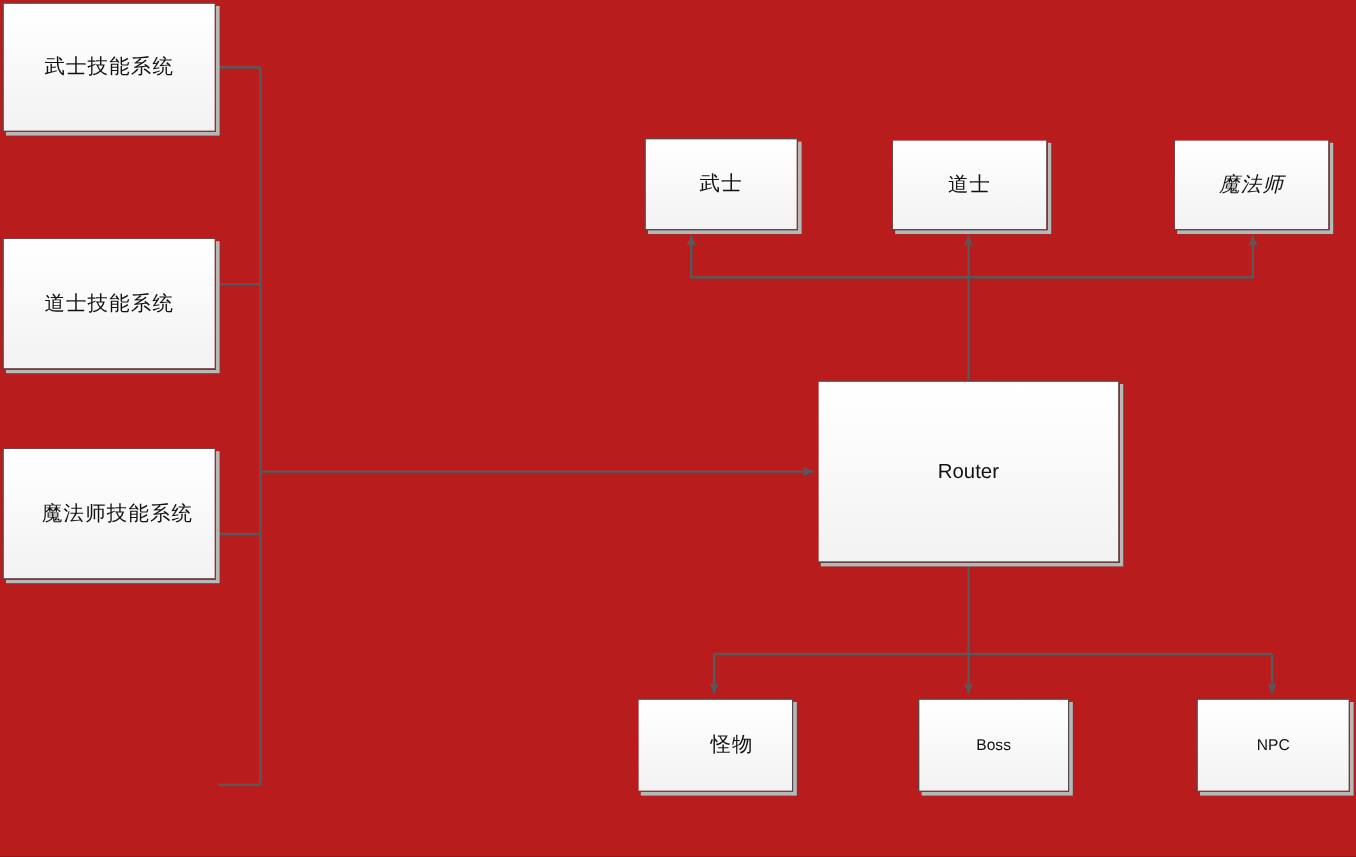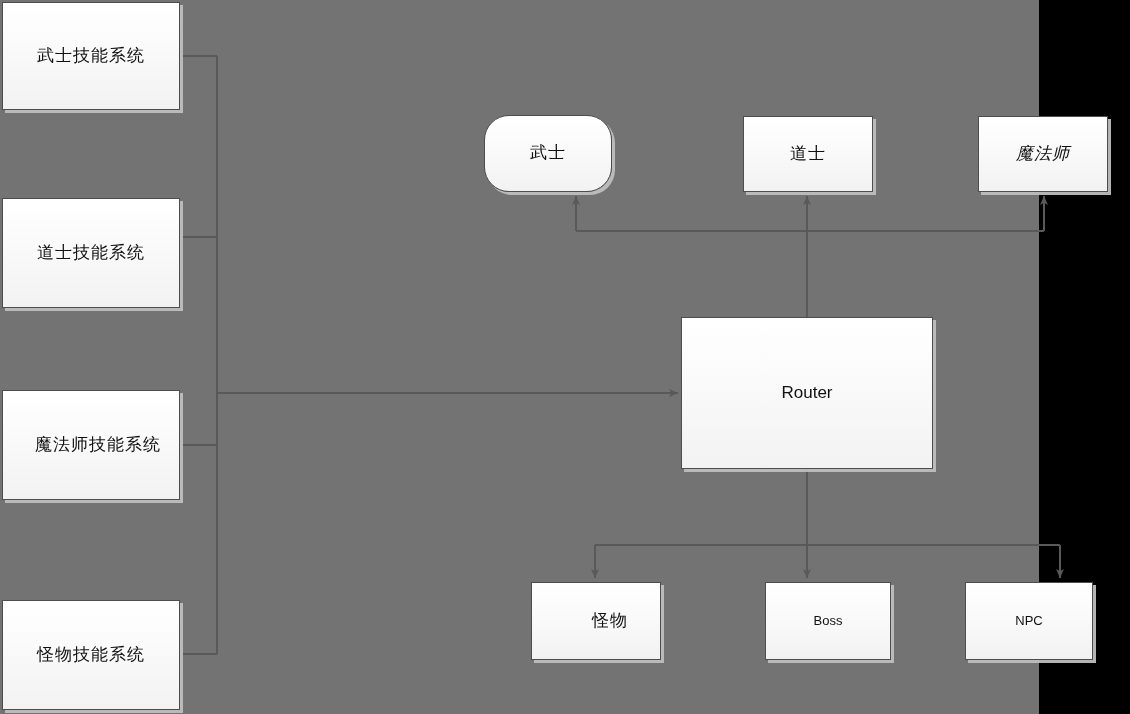--- a/index.html
+++ b/index.html
@@ -7,23 +7,23 @@
     margin: 0; padding: 0;
     background: #000000;
   }
   body {
     width: 1130px; height: 714px;
     font-family: "Liberation Sans", "DejaVu Sans", sans-serif;
     overflow: hidden;
   }
   #canvas {
     position: relative;
-    width: 1039px;
+    width: 1130px;
     height: 714px;
-    background: #737373;
+    background: #b91c1c;
   }
   #edges {
     position: absolute;
     left: 0; top: 0;
     width: 1130px; height: 714px;
     pointer-events: none;
   }
   .node {
     position: absolute;
     background: linear-gradient(to bottom, #ffffff 0%, #fbfbfb 35%, #f2f2f2 100%);
@@ -85,29 +85,26 @@
   </svg>
 
   <div class="node" style="left:2px; top:2px; width:178px; height:108px;">
     <span class="label cjk">武士技能系统</span>
   </div>
 
   <div class="node" style="left:2px; top:198px; width:178px; height:110px;">
     <span class="label cjk">道士技能系统</span>
   </div>
 
-  <div class="node" style="left:2px; top:390px; width:178px; height:110px;padding-left:14px;">
+  <div class="node" style="left:2px; top:373px; width:178px; height:110px;padding-left:14px;">
     <span class="label cjk">魔法师技能系统</span>
   </div>
 
-  <div class="node" style="left:2px; top:600px; width:178px; height:110px;">
-    <span class="label cjk">怪物技能系统</span>
-  </div>
 
-  <div class="node" style="left:484px; top:115px; width:128px; height:77px;border-radius:25px;">
+  <div class="node" style="left:537px; top:115px; width:128px; height:77px;">
     <span class="label cjk">武士</span>
   </div>
 
   <div class="node" style="left:743px; top:116px; width:130px; height:76px;">
     <span class="label cjk">道士</span>
   </div>
 
   <div class="node" style="left:978px; top:116px; width:130px; height:76px;font-style:italic;">
     <span class="label cjk">魔法师</span>
   </div>
@@ -117,17 +114,17 @@
   </div>
 
   <div class="node" style="left:531px; top:582px; width:130px; height:78px;padding-left:28px;">
     <span class="label cjk">怪物</span>
   </div>
 
   <div class="node" style="left:765px; top:582px; width:126px; height:78px;">
     <span class="label lat">Boss</span>
   </div>
 
-  <div class="node" style="left:965px; top:582px; width:128px; height:78px;">
+  <div class="node" style="left:997px; top:582px; width:128px; height:78px;">
     <span class="label lat">NPC</span>
   </div>
 
 </div>
 
 </body></html>

